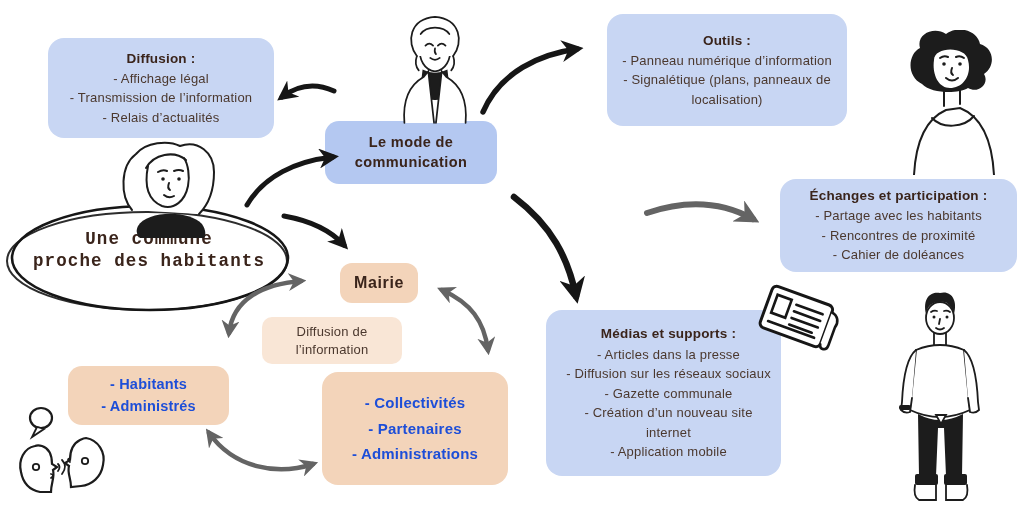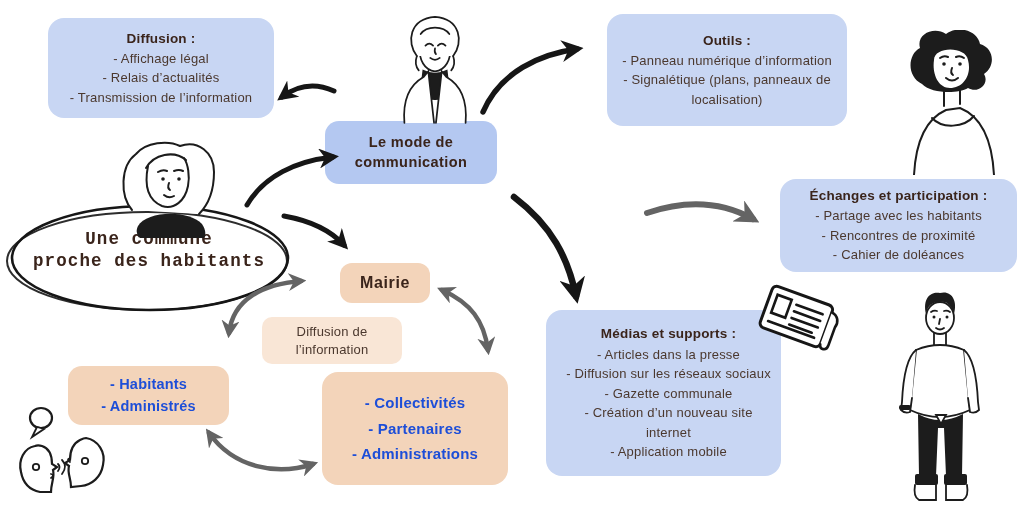--- a/index.html
+++ b/index.html
@@ -29,25 +29,25 @@
   }
   .lay{position:absolute;}
   .arrow-layer{position:absolute;left:0;top:0;pointer-events:none;}
   svg{display:block;}
 </style>
 </head>
 <body>
 
 <div class="canvas">
 
-  <div class="box blue" style="left:48px;top:18px;width:226px;height:100px;">
+  <div class="box blue" style="left:48px;top:38px;width:226px;height:100px;">
     <div class="box-title">Diffusion :</div>
     <div class="box-line">- Affichage légal</div>
+    <div class="box-line">- Transmission de l’information</div>
     <div class="box-line">- Relais d’actualités</div>
-    <div class="box-line">- Transmission de l’information</div>
   </div>
 
   <div class="box blue" style="left:607px;top:14px;width:240px;height:112px;">
     <div class="box-title">Outils :</div>
     <div class="box-line">- Panneau numérique d’information</div>
     <div class="box-line">- Signalétique (plans, panneaux de localisation)</div>
   </div>
 
   <div class="box node-blue" style="left:325px;top:121px;width:172px;height:63px;border-radius:14px;">
     <div class="mode-node">Le mode de</div>
@@ -63,21 +63,21 @@
 
   <div class="box blue" style="left:546px;top:310px;width:235px;height:166px;padding-left:20px;">
     <div class="box-title">Médias et supports :</div>
     <div class="box-line">- Articles dans la presse</div>
     <div class="box-line">- Diffusion sur les réseaux sociaux</div>
     <div class="box-line">- Gazette communale</div>
     <div class="box-line">- Création d’un nouveau site internet</div>
     <div class="box-line">- Application mobile</div>
   </div>
 
-  <div class="box peach" style="left:340px;top:263px;width:90px;height:40px;border-radius:12px;">
+  <div class="box peach" style="left:340px;top:263px;width:78px;height:40px;border-radius:12px;">
     <div class="mairie-label">Mairie</div>
   </div>
 
   <div class="box peach-light" style="left:262px;top:317px;width:140px;height:47px;border-radius:10px;padding:4px 8px;">
     <div class="box-line">Diffusion de</div>
     <div class="box-line" style="margin-top:-2px">l’information</div>
   </div>
 
   <div class="box peach habit" style="left:68px;top:366px;width:161px;height:59px;border-radius:14px;">
     <div class="box-line bold-line">- Habitants</div>

